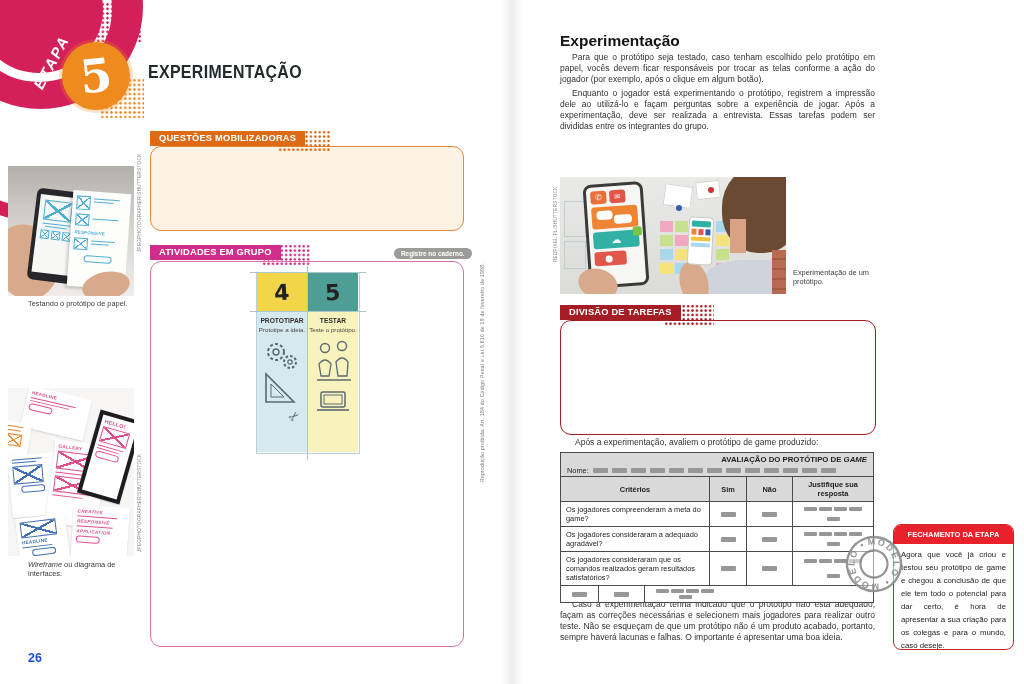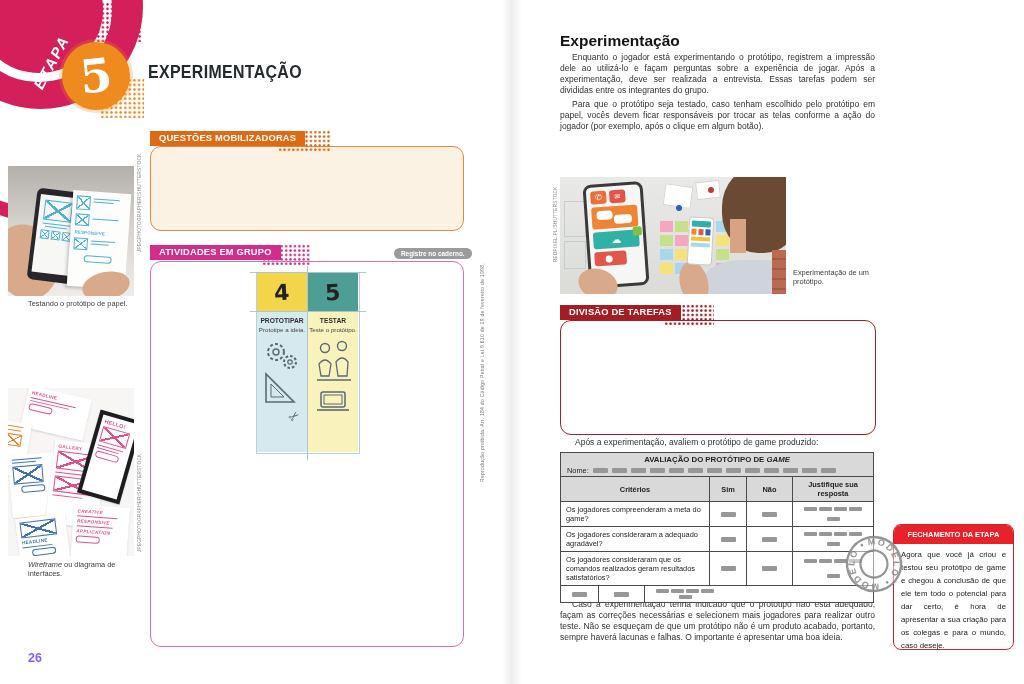--- a/index.html
+++ b/index.html
@@ -118,35 +118,35 @@
   .trow{display:flex;border-top:1px solid #4a4a4a;}
   .trow:first-child{border-top:none;}
   .tcell{padding:3px 5px;box-sizing:border-box;border-left:1px solid #4a4a4a;}
   .tcell:first-child{border-left:none;}
   .thead{background:#d9d9d9;}
   .c-crit{width:148px;}
   .c-sim{width:37px;display:flex;align-items:center;justify-content:center;}
   .c-nao{width:46px;display:flex;align-items:center;justify-content:center;}
   .c-jus{width:81px;display:flex;align-items:center;justify-content:center;flex-wrap:wrap;gap:2px;}
   .t-title{display:block;padding:2px 6px 1px;}
-  .t-title .l1{text-align:center;font-weight:bold;font-size:7.8px;}
+  .t-title .l1{text-align:right;font-weight:bold;font-size:7.8px;}
   .t-title .l2{display:flex;align-items:center;gap:4px;margin-top:2px;}
   .dash{display:inline-block;width:13px;height:4px;background:#979797;border-radius:1px;}
   .dash.big{width:15px;height:5px;}
   .colh{font-weight:bold;text-align:center;justify-content:center;display:flex;align-items:center;}
 
   .stamp{left:842px;top:532px;width:64px;height:64px;z-index:5;opacity:.9;}
 
   .closing{left:560px;top:599px;width:315px;font-size:8.5px;line-height:11px;color:#303030;text-align:justify;text-indent:12px;margin:0;}
 
   .f-box{left:893px;top:524px;width:119px;height:124px;border:1.5px solid #c8252b;border-radius:8px;background:#fff;z-index:2;overflow:hidden;}
   .f-head{background:#e8212b;color:#fff;font-weight:bold;font-size:7.5px;text-align:center;padding:5px 2px;}
   .f-body{padding:4px 7px;font-size:7.8px;line-height:13px;color:#222;text-align:justify;}
 
-  .pnum{font-size:12.5px;font-weight:bold;color:#8b5cf6;}
+  .pnum{font-size:12.5px;font-weight:bold;color:#1d4ed8;}
 
   
   .sk-tab{position:absolute;left:26px;top:6px;width:60px;height:104px;border:3px solid #3a3a3a;border-radius:8px;
           background:#f6f6f4;transform:rotate(-4deg);padding:4px;box-sizing:border-box;}
   .tile{border-radius:3px;margin-bottom:3px;position:relative;color:#fff;}
   .note{position:absolute;width:13px;height:11px;}
   .mini-phone{position:absolute;left:128px;top:40px;width:25px;height:48px;background:#fff;border:1px solid #c9c9c9;
               border-radius:4px;transform:rotate(3deg);padding:3px 2px;box-sizing:border-box;z-index:3;}
   .head-man{position:absolute;right:-14px;top:-10px;width:78px;height:86px;background:#6b4a33;border-radius:46%;}
   .shoulder{position:absolute;right:-20px;bottom:-26px;width:105px;height:60px;background:#cfd4dc;border-radius:40% 40% 0 0;}
@@ -351,22 +351,22 @@
       <span class="hnum">3</span>
       <span class="htext">Produzam perguntas que busquem esclarecer se o jogador gostou ou não da ideia do game e de que maneira ele pode ser melhorado.</span>
     </div>
   </div>
 
   <div class="vup" style="left:479px;top:482px;font-size:5px;color:#777;">Reprodução proibida. Art. 184 do Código Penal e Lei 9.610 de 19 de fevereiro de 1998.</div>
   <div class="abs pnum" style="left:28px;top:651px;">26</div>
 
   <h2 class="abs r-head">Experimentação</h2>
   <div class="abs rp-wrap">
+    <p class="rp">Para que o protótipo seja testado, caso tenham escolhido pelo protótipo em papel, vocês devem ficar responsáveis por trocar as telas conforme a ação do jogador (por exemplo, após o clique em algum botão).</p>
     <p class="rp">Enquanto o jogador está experimentando o protótipo, registrem a impressão dele ao utilizá-lo e façam perguntas sobre a experiência de jogar. Após a experimentação, deve ser realizada a entrevista. Essas tarefas podem ser divididas entre os integrantes do grupo.</p>
-    <p class="rp">Para que o protótipo seja testado, caso tenham escolhido pelo protótipo em papel, vocês devem ficar responsáveis por trocar as telas conforme a ação do jogador (por exemplo, após o clique em algum botão).</p>
   </div>
 
   <div class="abs photo ph3">
     <div style="position:absolute;left:4px;top:24px;width:20px;height:34px;border:1px solid #c3cdd3;"></div>
     <div style="position:absolute;left:4px;top:64px;width:20px;height:26px;border:1px solid #c3cdd3;"></div>
     <div class="sk-tab">
       <div style="display:flex;gap:3px;margin-bottom:3px;">
         <div class="tile" style="width:16px;height:13px;background:#e8713a;margin:0;text-align:center;font-size:8px;line-height:13px;">✆</div>
         <div class="tile" style="width:16px;height:13px;background:#e05545;margin:0;text-align:center;font-size:7px;line-height:13px;">✉</div>
       </div>

